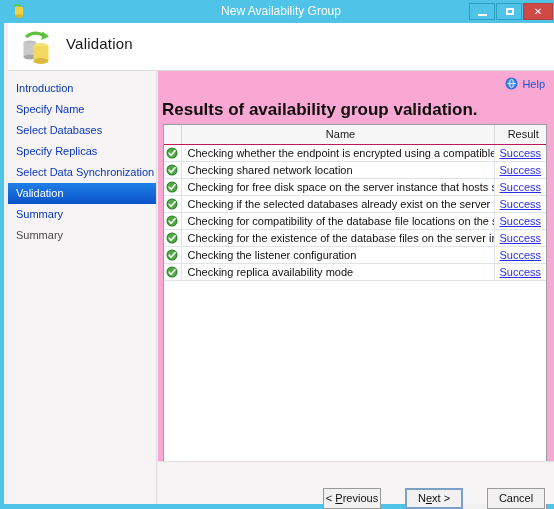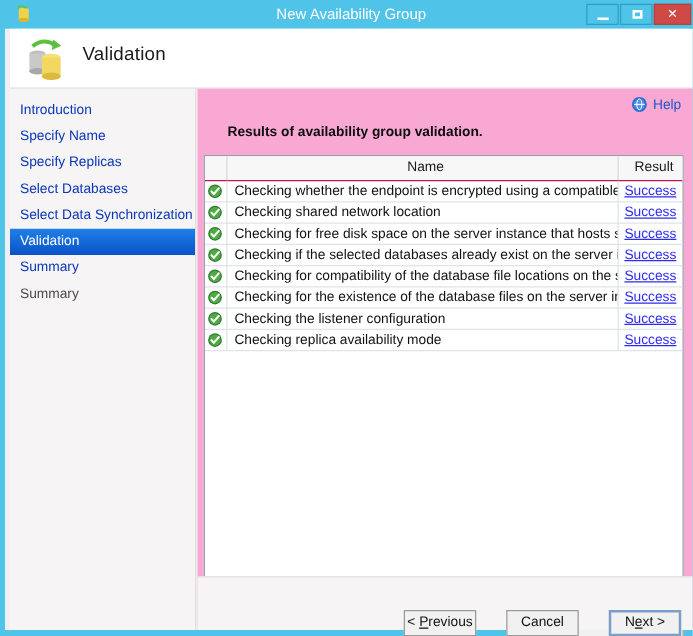--- a/index.html
+++ b/index.html
@@ -166,22 +166,22 @@
     align-items: center;
     cursor: pointer;
   }
   #help-icon {
     width: 13px; height: 13px;
     margin-right: 4px;
     display: inline-block;
   }
   #results-label {
     position: absolute;
-    left: 24px; top: 29px;
-    font-size: 11px;
+    left: 4px; top: 29px;
+    font-size: 17px;
     font-weight: bold;
     color: #0d0d0d;
   }
 
   
   #table-wrap {
     position: absolute;
     left: 5px; top: 53px;
     width: 384px;
     height: 375px;
@@ -341,22 +341,22 @@
         <path d="M8 8 Q17 1 26 7" stroke="#5cc13f" stroke-width="3.2" fill="none"></path>
         <path d="M24.5 2.5 L31 7.5 L23.5 11 Z" fill="#5cc13f"></path>
       </svg>
     </span>
     <div id="header-title">Validation</div>
   </div>
 
   <div id="sidebar">
     <div class="nav-item">Introduction</div>
     <div class="nav-item">Specify Name</div>
+    <div class="nav-item">Select Databases</div>
     <div class="nav-item">Specify Replicas</div>
-    <div class="nav-item">Select Databases</div>
     <div class="nav-item">Select Data Synchronization</div>
     <div class="nav-item selected">Validation</div>
     <div class="nav-item">Summary</div>
     <div class="nav-item done">Summary</div>
   </div>
 
   <div id="content">
 
     <a id="help-link">
       <span id="help-icon">
@@ -459,18 +459,18 @@
     </div>
 
     <div id="rerun-row">
       <button class="btn" id="rerun-btn"><span>R</span><span class="acc">e</span><span>-run Validation</span></button>
     </div>
   </div>
 
   <div id="footer">
     <div id="footer-btns">
       <button class="btn"><span>&lt; </span><span class="acc">P</span><span>revious</span></button>
+      <button class="btn default"><span>N</span><span class="acc">e</span><span>xt &gt;</span></button>
       <button class="btn">Cancel</button>
-      <button class="btn default"><span>N</span><span class="acc">e</span><span>xt &gt;</span></button>
     </div>
   </div>
 
 </div>
 
 </body></html>

